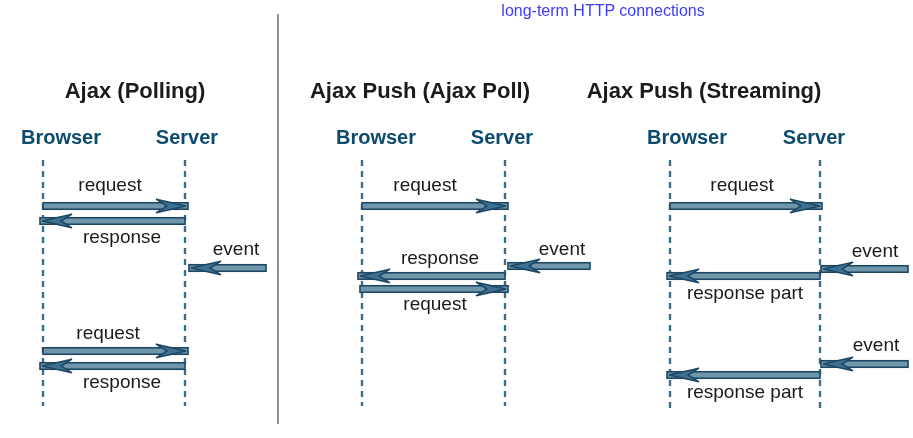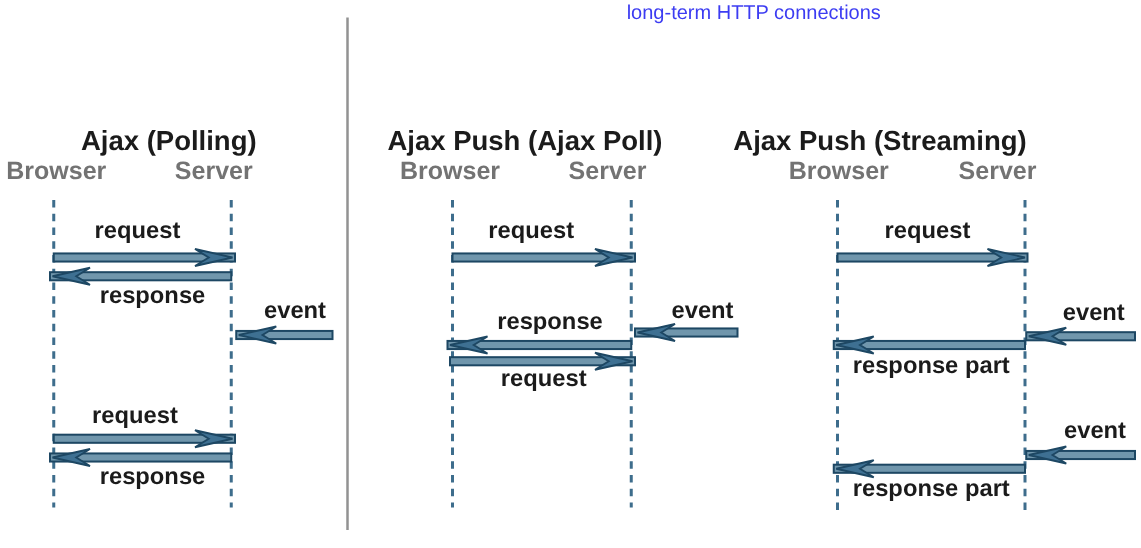--- a/index.html
+++ b/index.html
@@ -19,35 +19,35 @@
     font-weight: 400;
     white-space: nowrap;
   }
   .panel-title {
     position: absolute;
     transform: translateX(-50%);
     font-size: 22px;
     font-weight: 700;
     color: #1b1b1b;
     white-space: nowrap;
-    margin-top: 22px;
   }
   .actor-label {
     position: absolute;
     transform: translateX(-50%);
     font-size: 20px;
     font-weight: 700;
-    color: #737373;
+    color: #0c4a6e;
     white-space: nowrap;
+    margin-left: 16px;
   }
   .msg-label {
     position: absolute;
     transform: translateX(-50%);
     font-size: 19px;
-    font-weight: 700;
+    font-weight: 400;
     color: #1b1b1b;
     white-space: nowrap;
   }
 </style>
 </head>
 <body>
 
 <div class="canvas">
   <svg id="diagram-svg" width="913" height="438" viewBox="0 0 913 438">
       <line x1="278" y1="14" x2="278" y2="424" stroke="#929292" stroke-width="2"></line>

